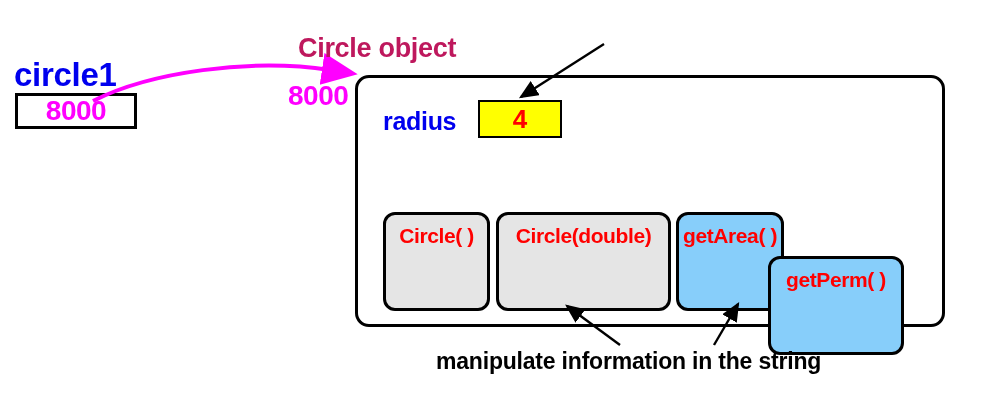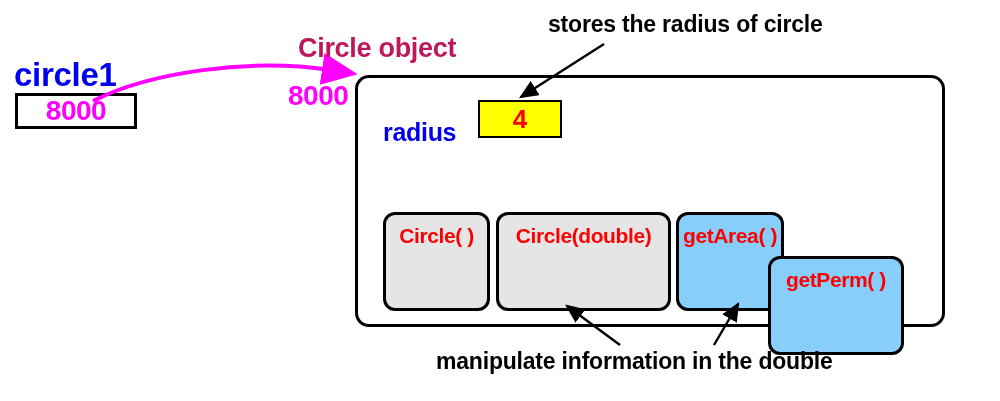--- a/index.html
+++ b/index.html
@@ -66,21 +66,21 @@
     left: 355px; top: 75px;
     width: 590px; height: 252px;
     border: 3px solid #000000;
     border-radius: 14px;
     box-sizing: border-box;
     background: #ffffff;
   }
 
   
   #field-label {
-    left: 383px; top: 118px;
+    left: 383px; top: 107px;
     font-size: 25px;
     font-weight: bold;
     color: #0000ee;
     letter-spacing: -0.3px;
   }
   #field-box {
     left: 478px; top: 100px;
     width: 84px; height: 38px;
     border: 2px solid #000000;
     box-sizing: border-box;
@@ -166,16 +166,15 @@
         <path d="M0,0 L8,3.5 L0,7 Z" fill="#000000"></path>
       </marker>
     </defs>
 
     <path d="M604,44 L521,97" stroke="#000000" stroke-width="2.4" fill="none" marker-end="url(#blk-head)"></path>
 
     <path d="M620,345 L567,306" stroke="#000000" stroke-width="2.4" fill="none" marker-end="url(#blk-head)"></path>
     <path d="M714,345 L738,304" stroke="#000000" stroke-width="2.4" fill="none" marker-end="url(#blk-head)"></path>
   </svg>
 
-  <div class="abs annotation" id="annotation-field">stores the radius of circle</div>
-  <div class="abs annotation" id="annotation-methods">manipulate information in the double</div>
+  <div class="abs annotation" id="annotation-methods">manipulate information in the string</div>
 
 </div>
 
 </body></html>

